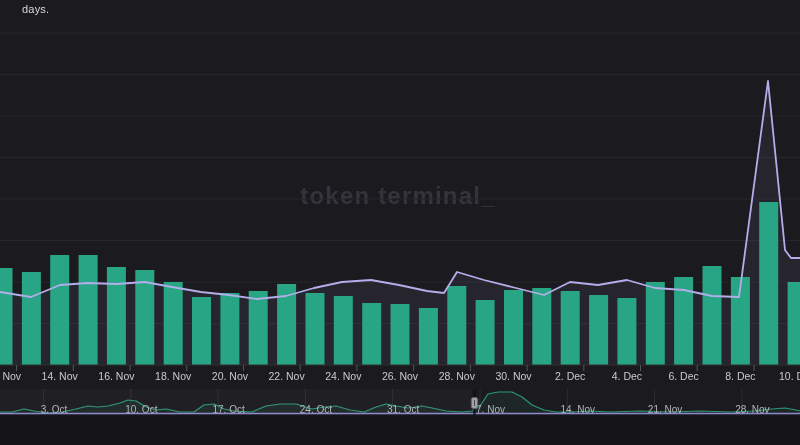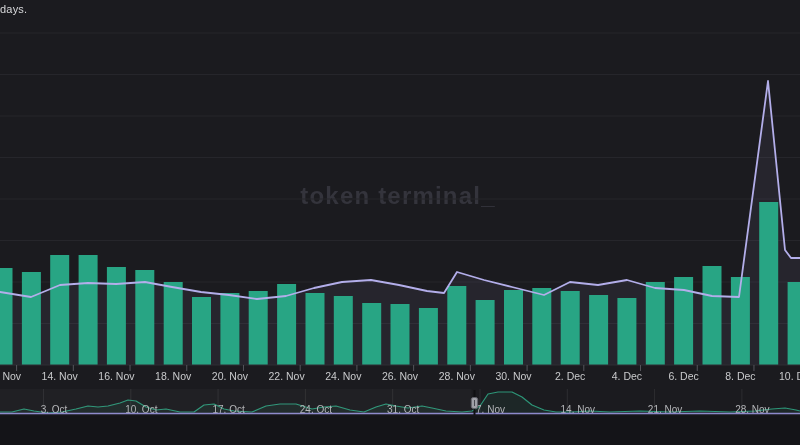--- a/index.html
+++ b/index.html
@@ -17,21 +17,21 @@
     position:absolute;left:398px;top:196px;
     transform:translate(-50%,-50%);
     font-size:24px;font-weight:600;letter-spacing:1.2px;
     user-select:none;white-space:nowrap;
   }
 </style>
 </head>
 <body>
 
 <div id="screen" style="background: rgb(27, 27, 31);">
-  <div class="hdr-text" style="color: rgb(214, 215, 217);">days.</div>
+  <div class="hdr-text" style="color: rgb(214, 215, 217); margin-left: 22px;">days.</div>
   <div class="watermark" style="color: rgb(52, 52, 60);">token terminal_</div>
   <svg id="chart-svg" width="800" height="445">
       <line x1="0" x2="800" y1="33" y2="33" stroke="#26262b" stroke-width="1"></line>
       <line x1="0" x2="800" y1="74.5" y2="74.5" stroke="#26262b" stroke-width="1"></line>
       <line x1="0" x2="800" y1="116" y2="116" stroke="#26262b" stroke-width="1"></line>
       <line x1="0" x2="800" y1="157.5" y2="157.5" stroke="#26262b" stroke-width="1"></line>
       <line x1="0" x2="800" y1="199" y2="199" stroke="#26262b" stroke-width="1"></line>
       <line x1="0" x2="800" y1="240.5" y2="240.5" stroke="#26262b" stroke-width="1"></line>
       <line x1="0" x2="800" y1="282" y2="282" stroke="#26262b" stroke-width="1"></line>
       <line x1="0" x2="800" y1="323.5" y2="323.5" stroke="#26262b" stroke-width="1"></line>

